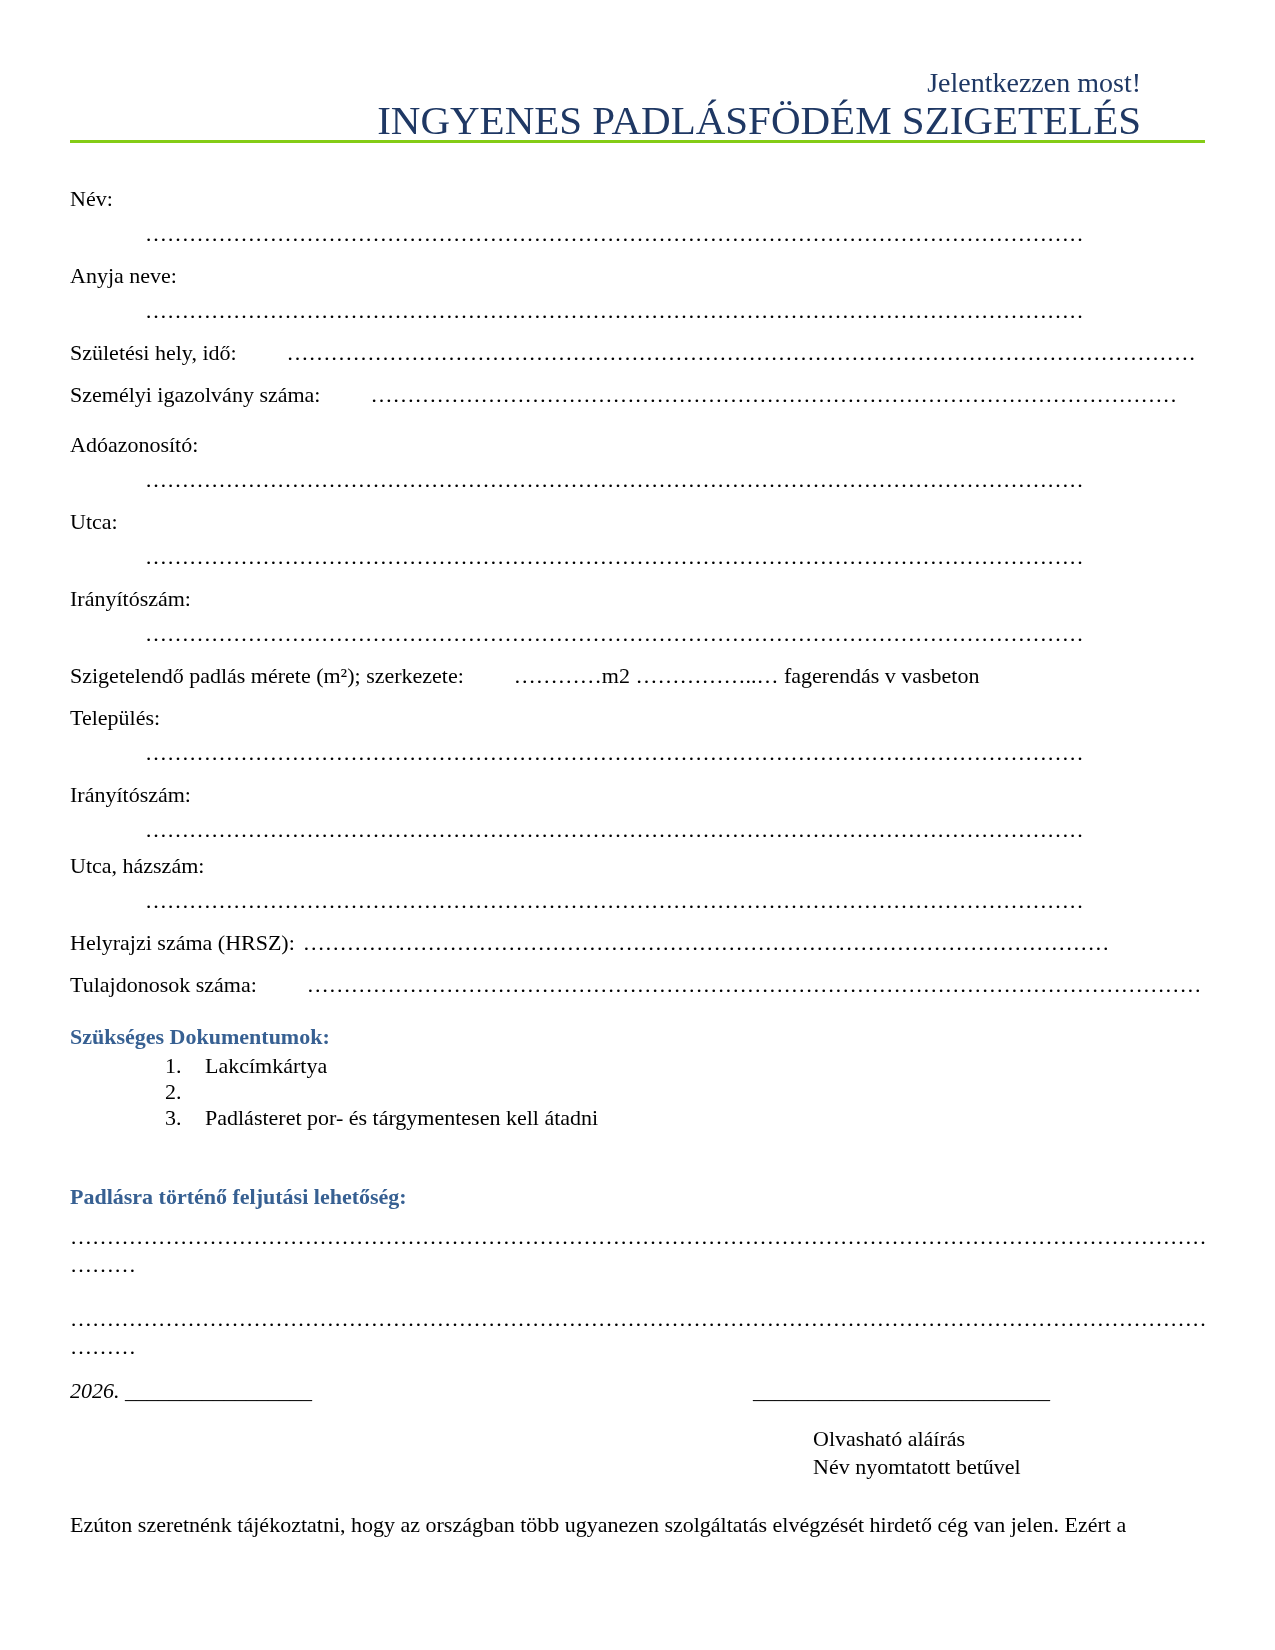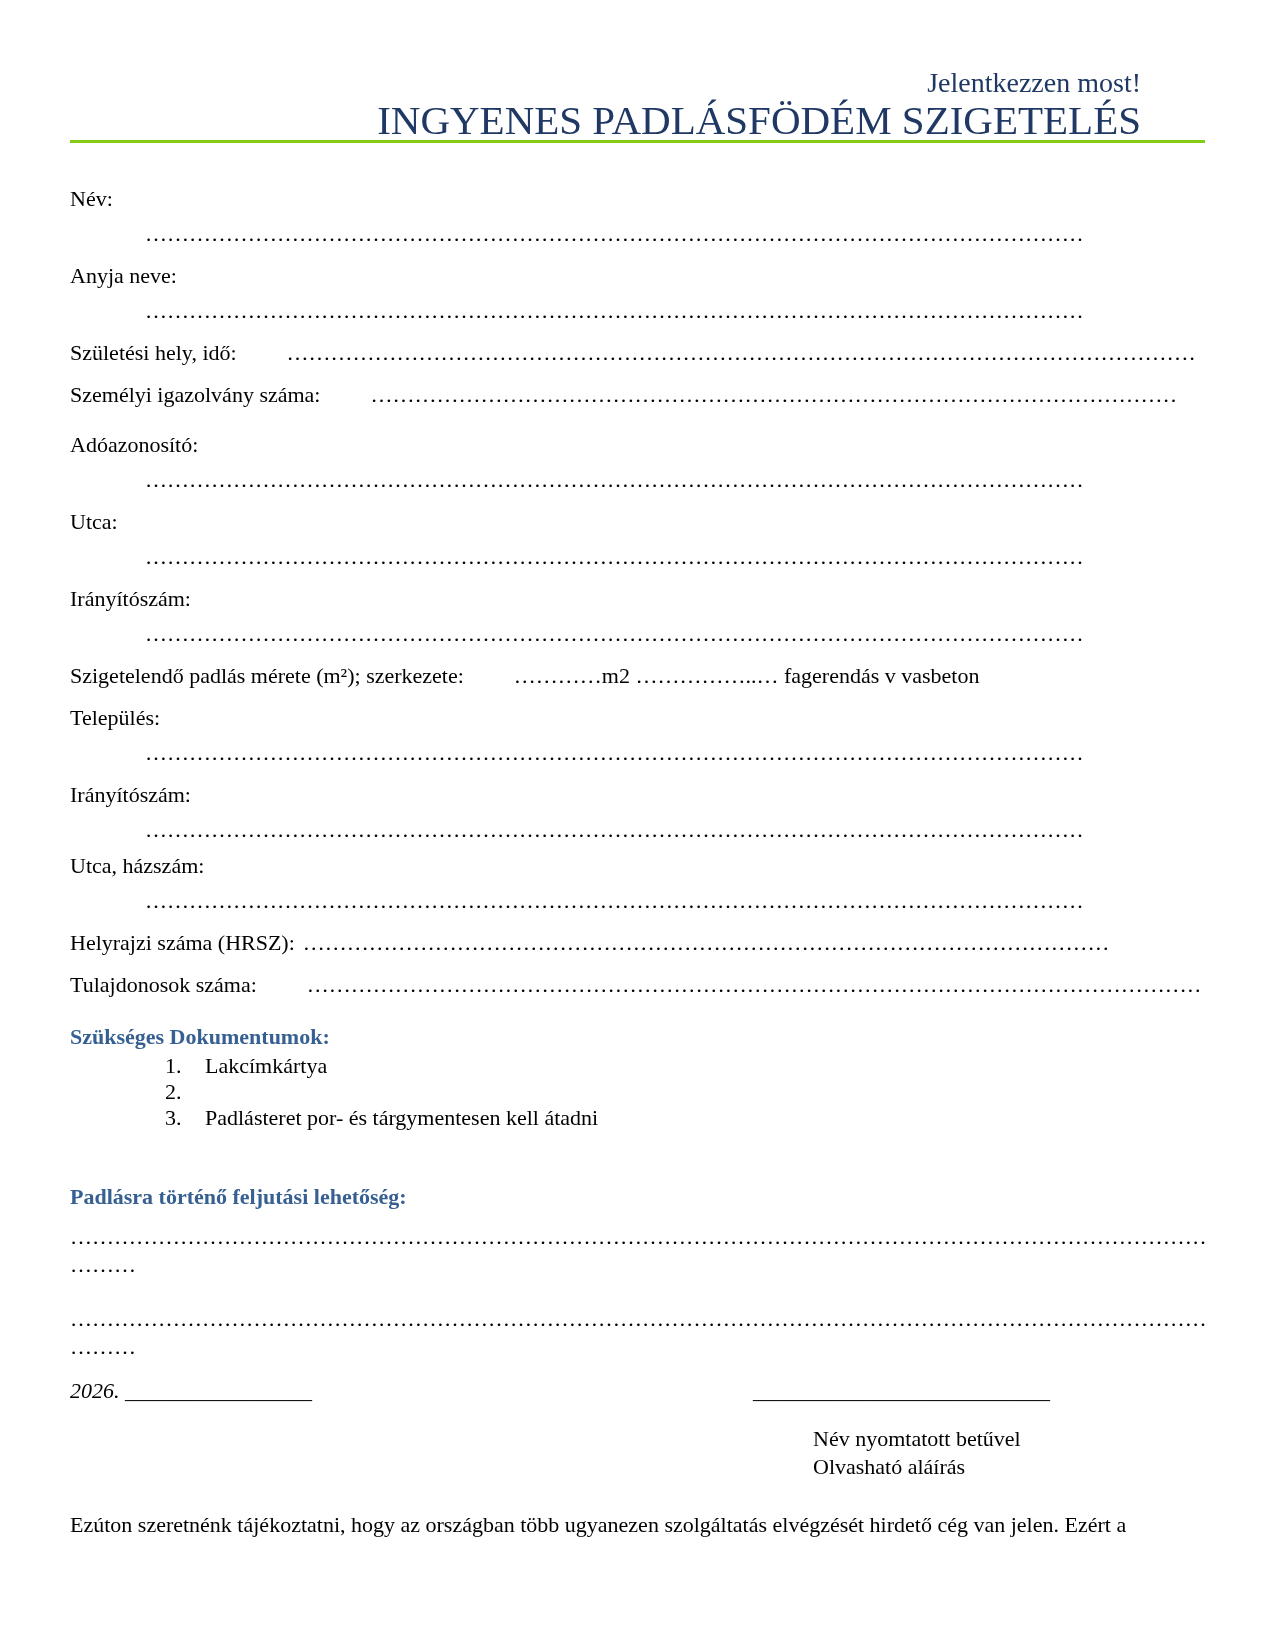--- a/index.html
+++ b/index.html
@@ -183,19 +183,19 @@
 
   <div class="date-row">
     <div>
       <span>2026.</span>
       <span>_________________</span>
     </div>
     <div class="sign-line-right">___________________________</div>
   </div>
 
   <div class="sig-captions">
+    <div>Olvasható aláírás</div>
     <div>Név nyomtatott betűvel</div>
-    <div>Olvasható aláírás</div>
   </div>
 
   <div class="footer-par">Ezúton szeretnénk tájékoztatni, hogy az országban több ugyanezen szolgáltatás elvégzését hirdető cég van jelen. Ezért a</div>
 
 </div>
 
 </body></html>

